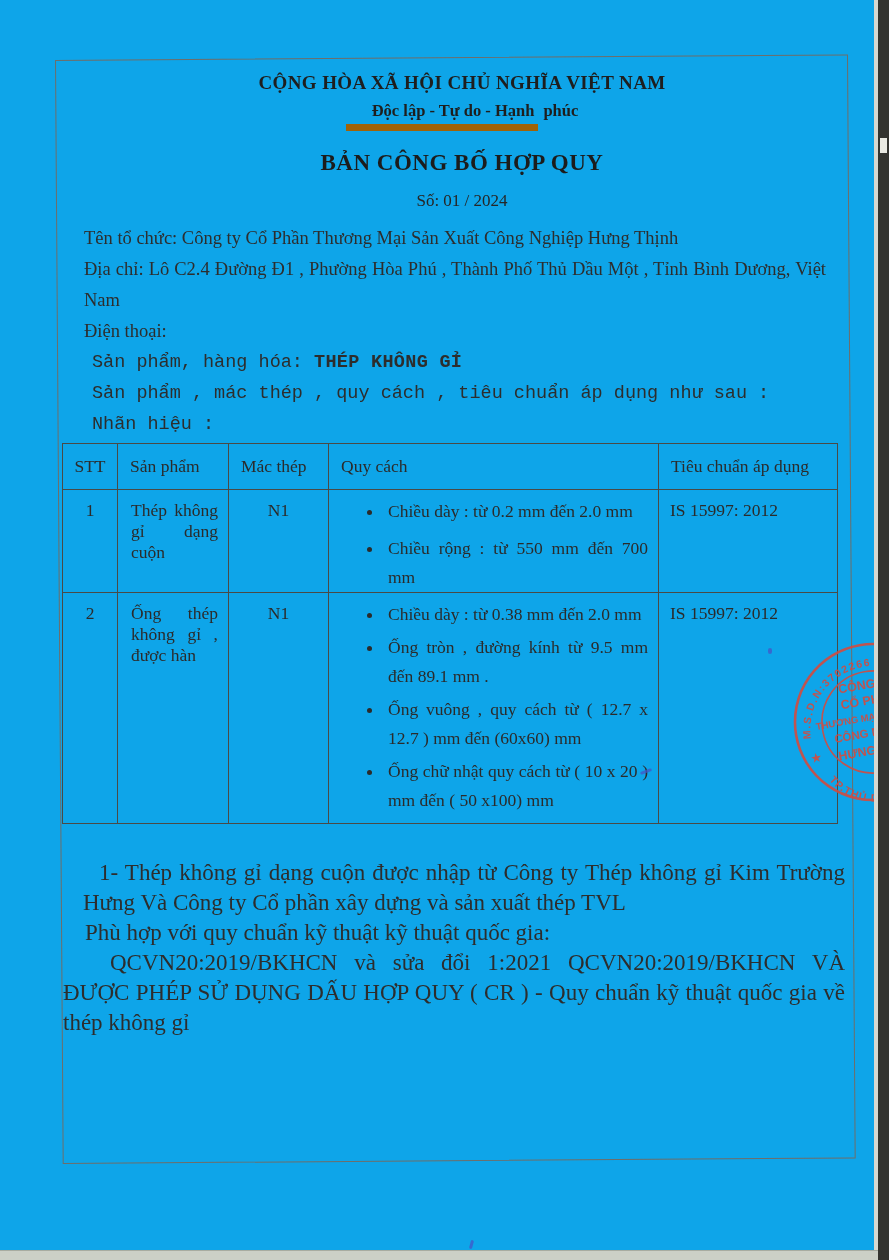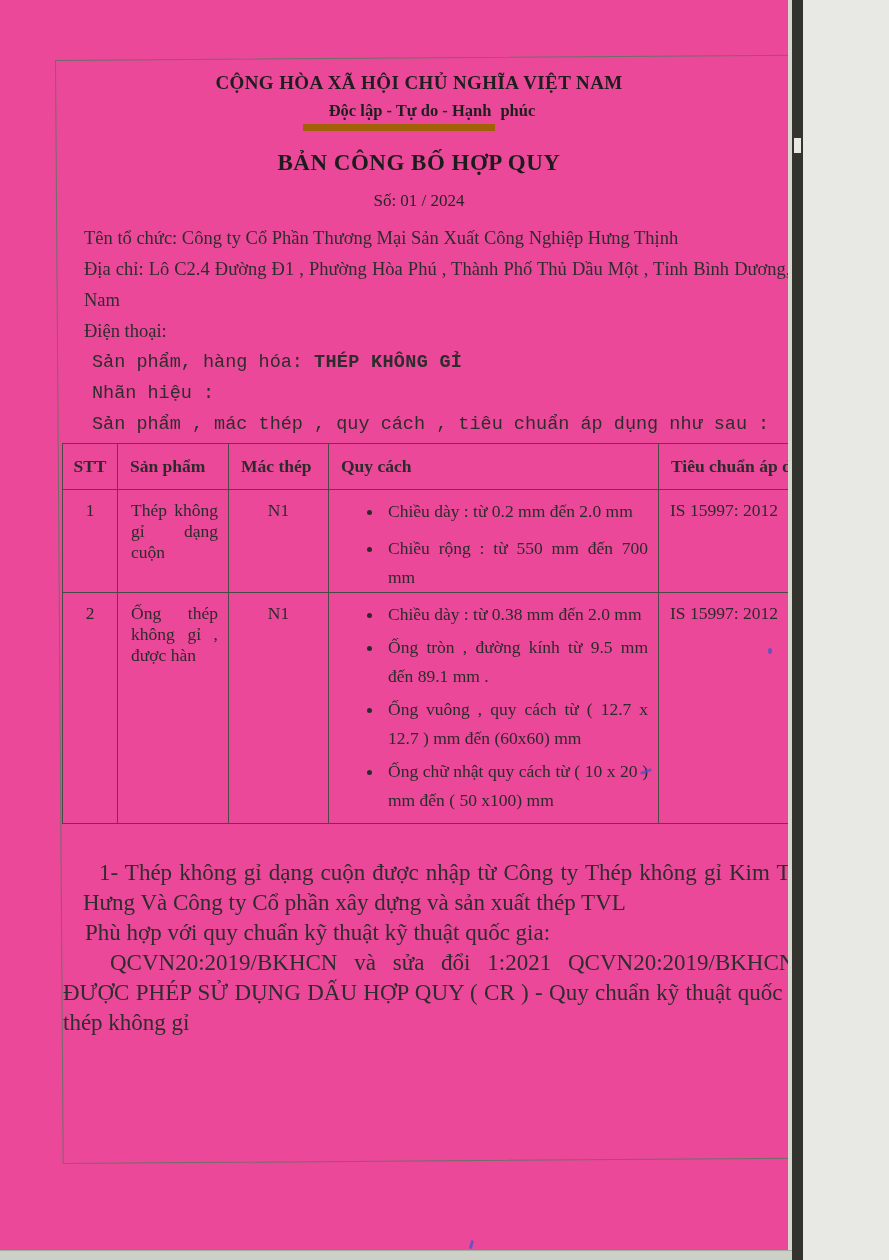--- a/index.html
+++ b/index.html
@@ -1,17 +1,17 @@
 <!DOCTYPE html>
 <html><head>
 <meta charset="utf-8">
 <style>
   html,body{margin:0;padding:0;background:#e8e8e4;}
   .scan{
-    position:relative;width:803px;height:1260px;background:#ec4899;
+    position:relative;width:889px;height:1260px;background:#0ea5e9;
     overflow:hidden;font-family:"Liberation Serif","DejaVu Serif",serif;
     color:#2d2d2d;
   }
   .frame{
     position:absolute;left:55px;top:60px;width:791px;height:1102px;
     border:1px solid #6e6e6a;transform:rotate(-0.4deg);transform-origin:top left;
     pointer-events:none;
   }
   
   .doc-header{position:absolute;left:70px;right:35px;top:0;text-align:center;}
@@ -33,21 +33,21 @@
   .info .just{text-align:justify;}
   .info .ind{padding-left:8px;font-family:Liberation Mono, monospace;}
   .prod{font-weight:bold;letter-spacing:.3px;}
   
   .spec-table{
     position:absolute;left:62px;top:443px;width:775px;
     border-collapse:collapse;table-layout:fixed;font-size:17.5px;color:#2b2b2b;
   }
   .spec-table th,.spec-table td{border:1px solid #4a4a46;}
   .spec-table th{
-    height:45px;font-weight:bold;text-align:left;vertical-align:middle;
+    height:45px;font-weight:normal;text-align:left;vertical-align:middle;
     padding:0 4px 0 12px;
   }
   .spec-table td{vertical-align:top;}
   tr.row1{height:95px;}
   tr.row2{height:231px;}
   td.c-stt,td.c-grade{text-align:center;padding-top:10px;}
   td.c-prod{padding:10px 10px 0 13px;text-align:justify;}
   td.c-std{padding:10px 8px 0 11px;}
   td.c-specs{padding:7px 6px 0 0;}
   td.c-specs ul{margin:0;padding:0 4px 0 55px;}
@@ -92,22 +92,22 @@
     </div>
     <h1 class="doc-title">BẢN CÔNG BỐ HỢP QUY</h1>
     <div class="doc-number">Số: 01 / 2024</div>
   </div>
 
   <div class="info">
     <p class="just">Tên tổ chức: Công ty Cổ Phần Thương Mại Sản Xuất Công Nghiệp Hưng Thịnh</p>
     <p class="just">Địa chỉ: Lô C2.4 Đường Đ1 , Phường Hòa Phú , Thành Phố Thủ Dầu Một , Tỉnh Bình Dương, Việt Nam</p>
     <p>Điện thoại:</p>
     <p class="ind"><span>Sản phẩm, hàng hóa:</span> <span class="prod">THÉP KHÔNG GỈ</span></p>
+    <p class="ind">Sản phẩm , mác thép , quy cách , tiêu chuẩn áp dụng như sau :</p>
     <p class="ind">Nhãn hiệu :</p>
-    <p class="ind">Sản phẩm , mác thép , quy cách , tiêu chuẩn áp dụng như sau :</p>
   </div>
 
   <table class="spec-table">
     <colgroup>
       <col style="width:55px">
         <col style="width:111px">
         <col style="width:100px">
         <col style="width:330px">
         <col style="width:179px">
     </colgroup>

